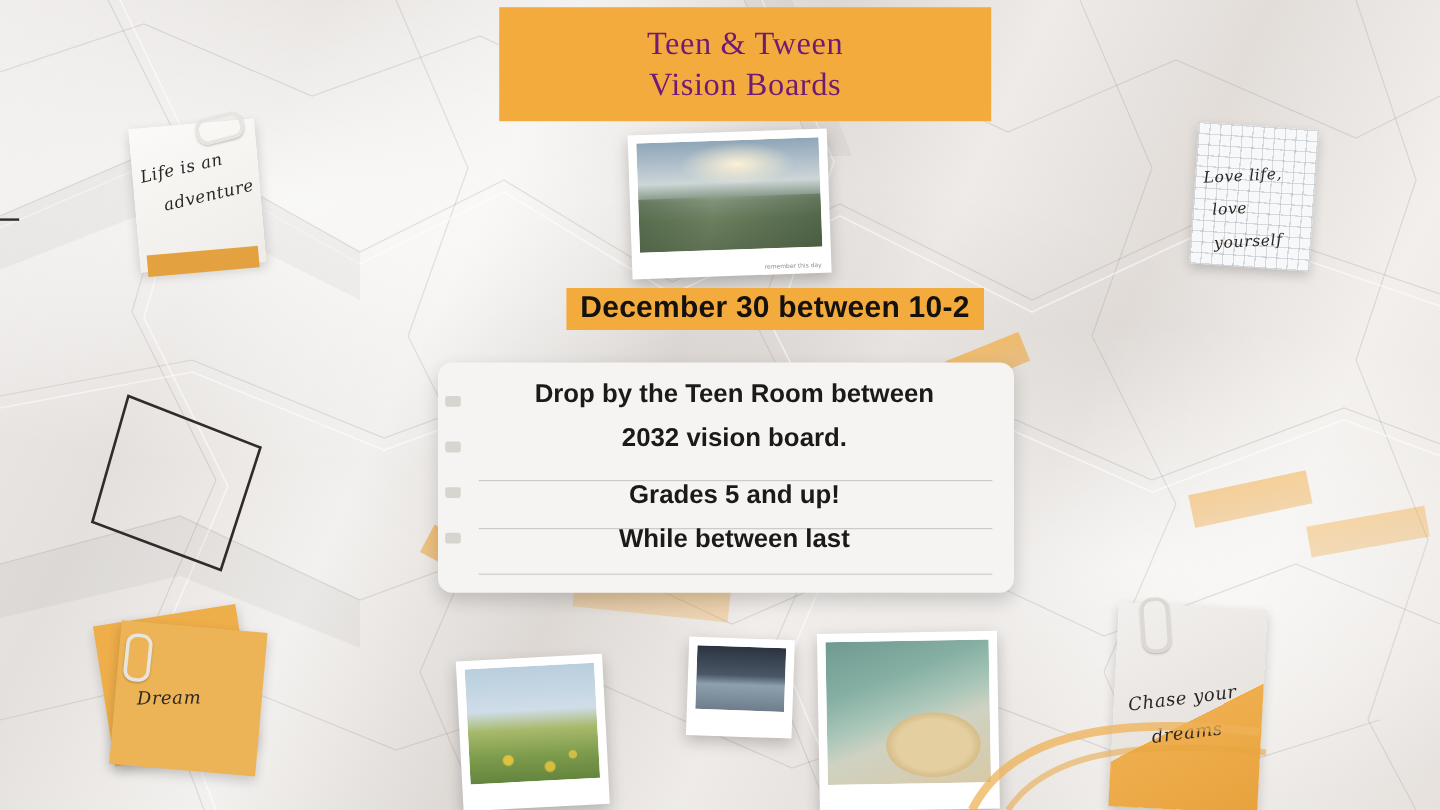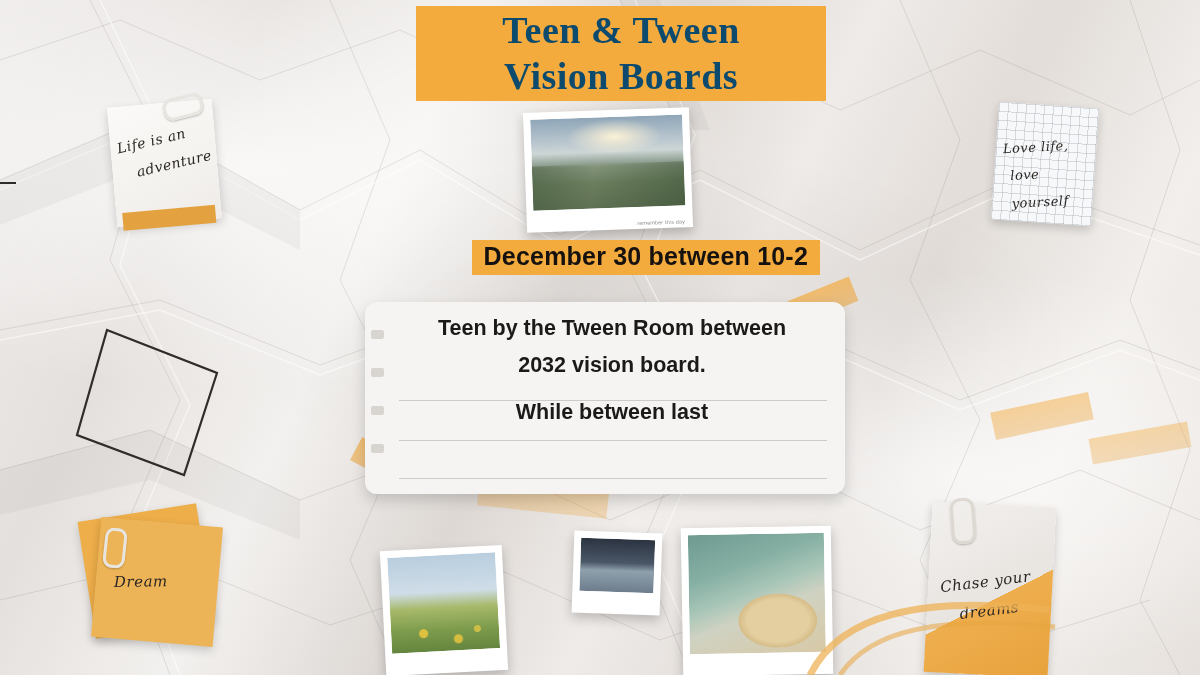--- a/index.html
+++ b/index.html
@@ -36,24 +36,24 @@
     height: 95px;
     background: #f4ab3e;
     display: flex;
     flex-direction: column;
     align-items: center;
     justify-content: center;
     gap: 2px;
   }
   .title-line {
     font-family: "Liberation Serif", serif;
-    font-weight: bold;
-    font-size: 38px;
+    font-weight: normal;
+    font-size: 27px;
     letter-spacing: 0.5px;
-    color: #0c4a6e;
+    color: #701a75;
     line-height: 1.15;
     white-space: nowrap;
   }
 
   
   .date-wrap {
     position: absolute;
     left: 380px;
     top: 240px;
     width: 440px;
@@ -421,23 +421,24 @@
       <div class="nline" style="top:138px;"></div>
       <div class="nline" style="top:176px;"></div>
     </div>
     <div class="note-rings">
       <div class="ring" style="top:6px;"></div>
       <div class="ring" style="top:44px;"></div>
       <div class="ring" style="top:82px;"></div>
       <div class="ring" style="top:120px;"></div>
     </div>
     <div class="note-text">
-      <div>Teen by the Tween Room between</div>
+      <div>Drop by the Teen Room between</div>
       <div>2032 vision board.</div>
       <span class="gap"></span>
+      <div>Grades 5 and up!</div>
       <div>While between last</div>
     </div>
   </div>
 
   <div class="scrap note-dream-back"></div>
   <div class="scrap note-dream-front">
     <div class="handwrite txt">Dream</div>
   </div>
   <div class="clip" style="left:104px;top:528px;width:16px;height:34px;border-radius:9px;transform:rotate(6deg);"></div>
 

